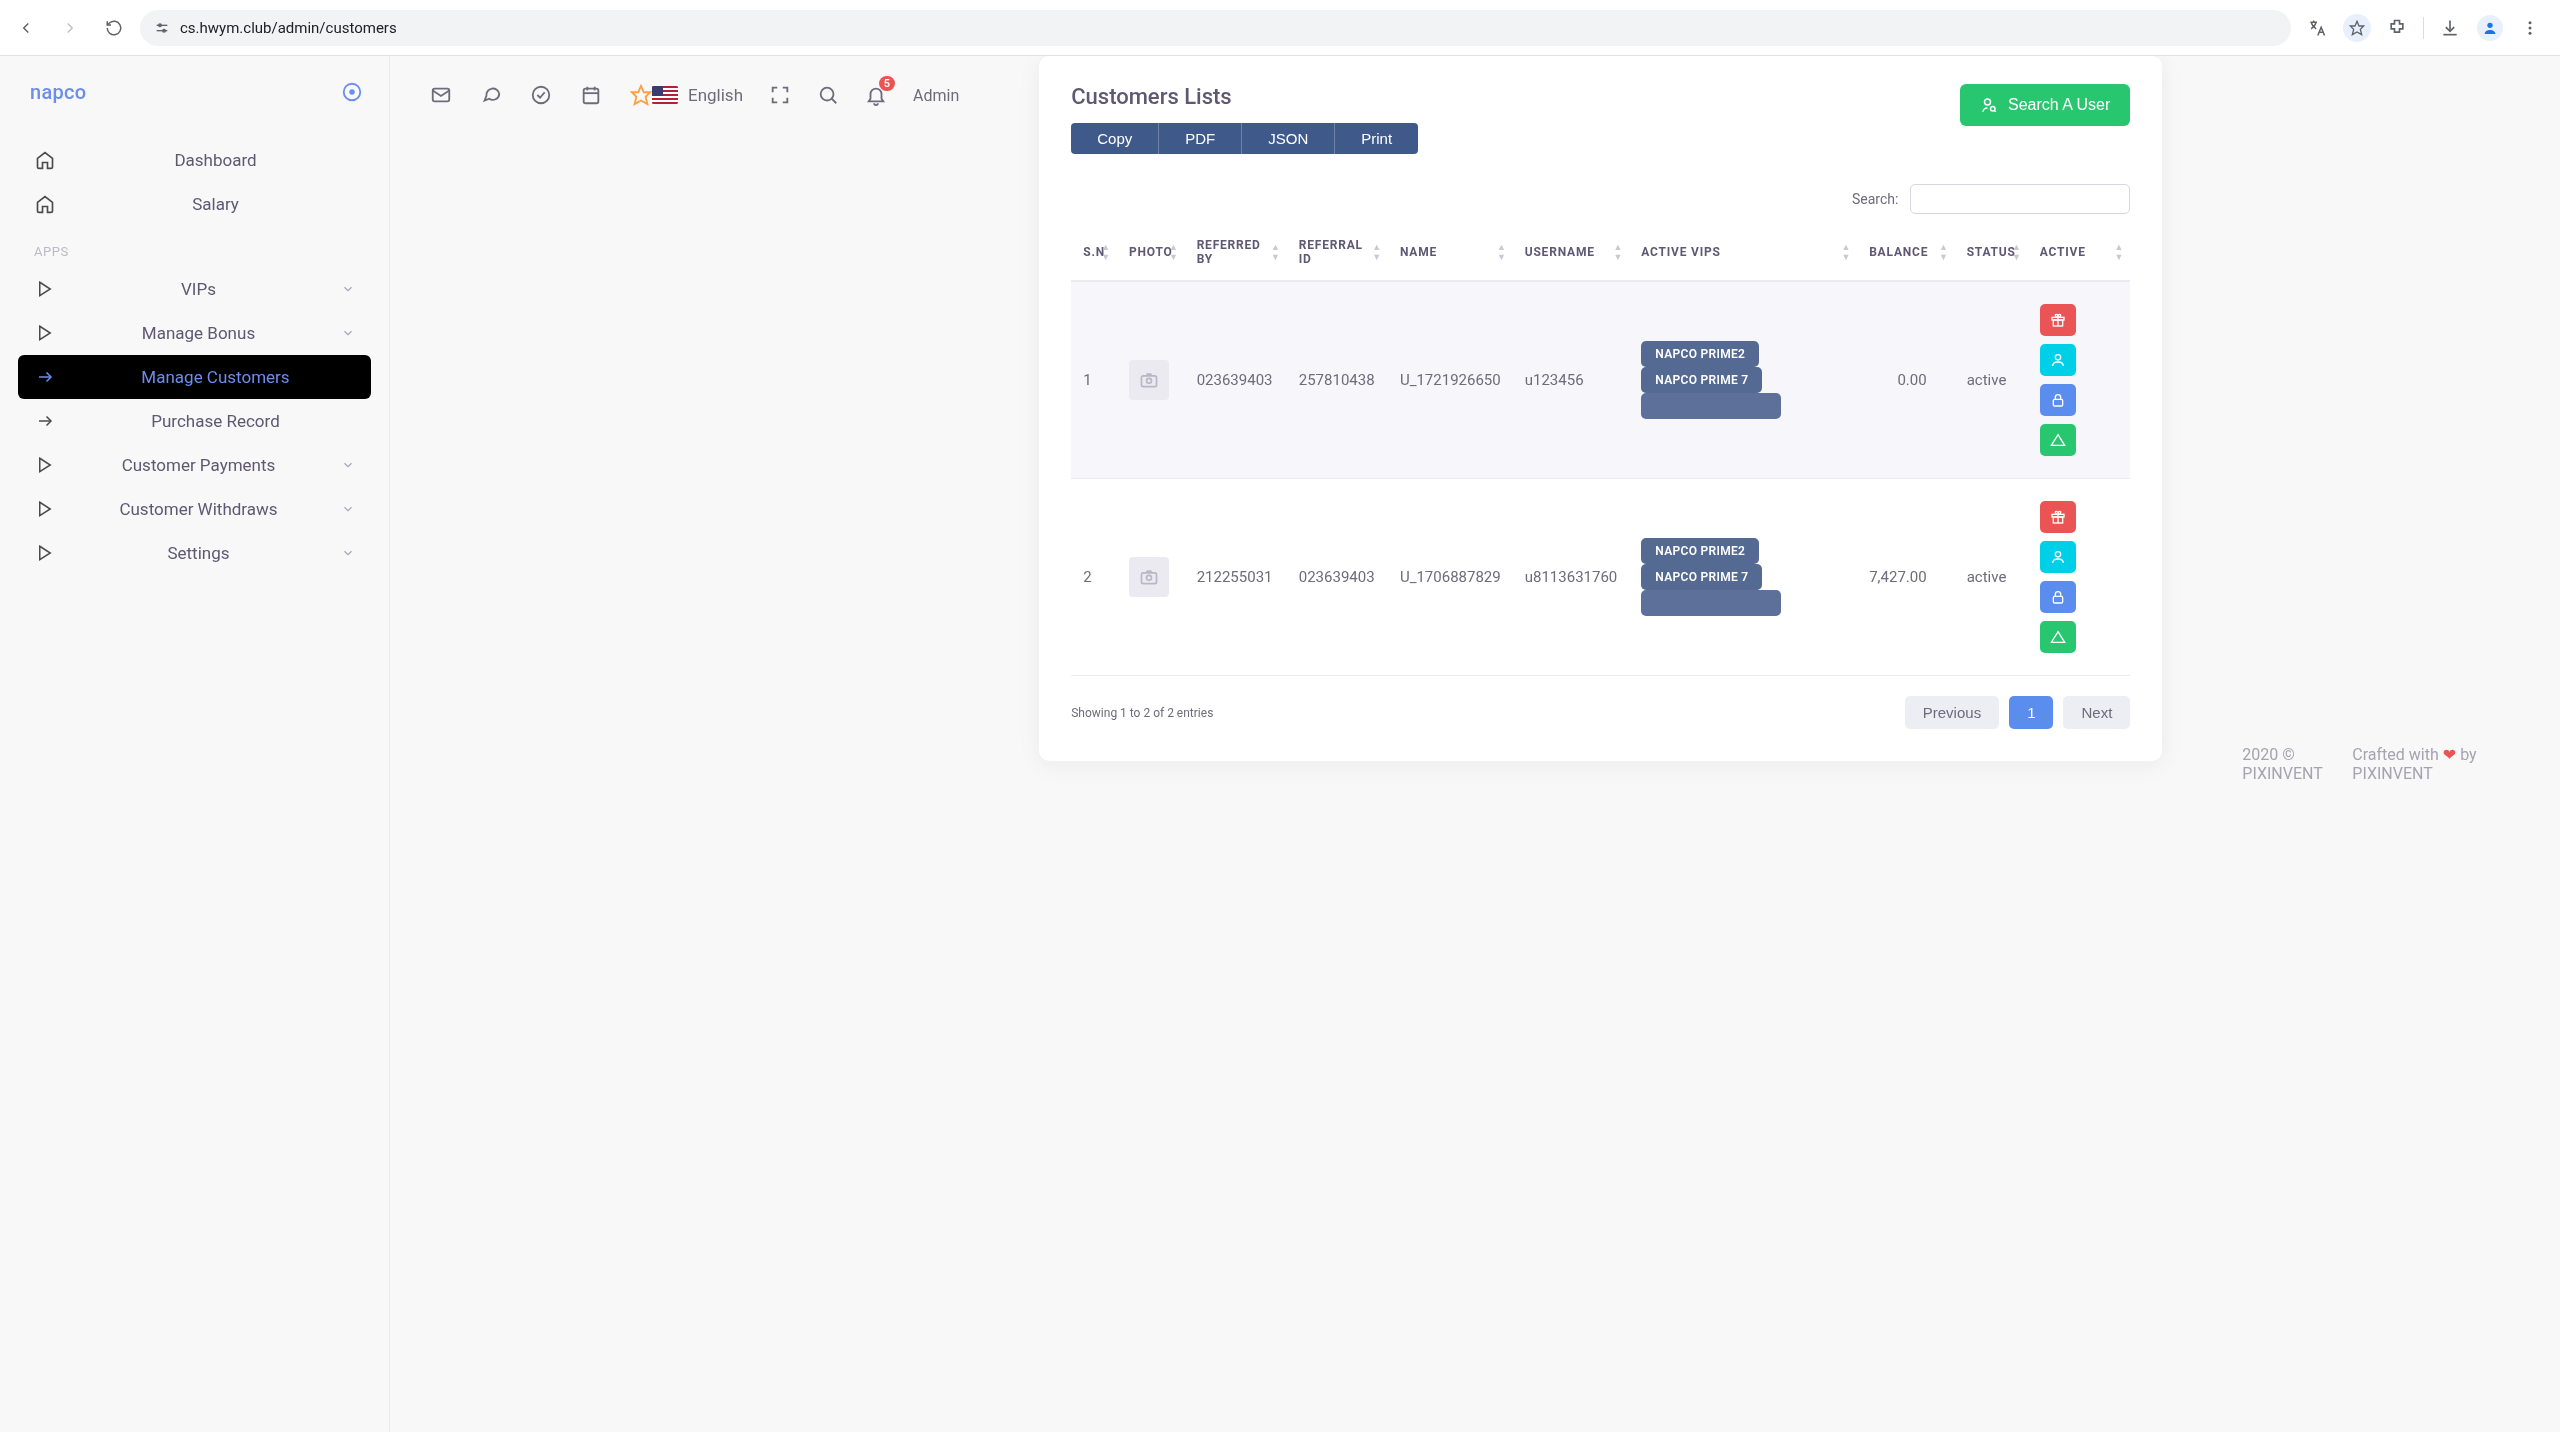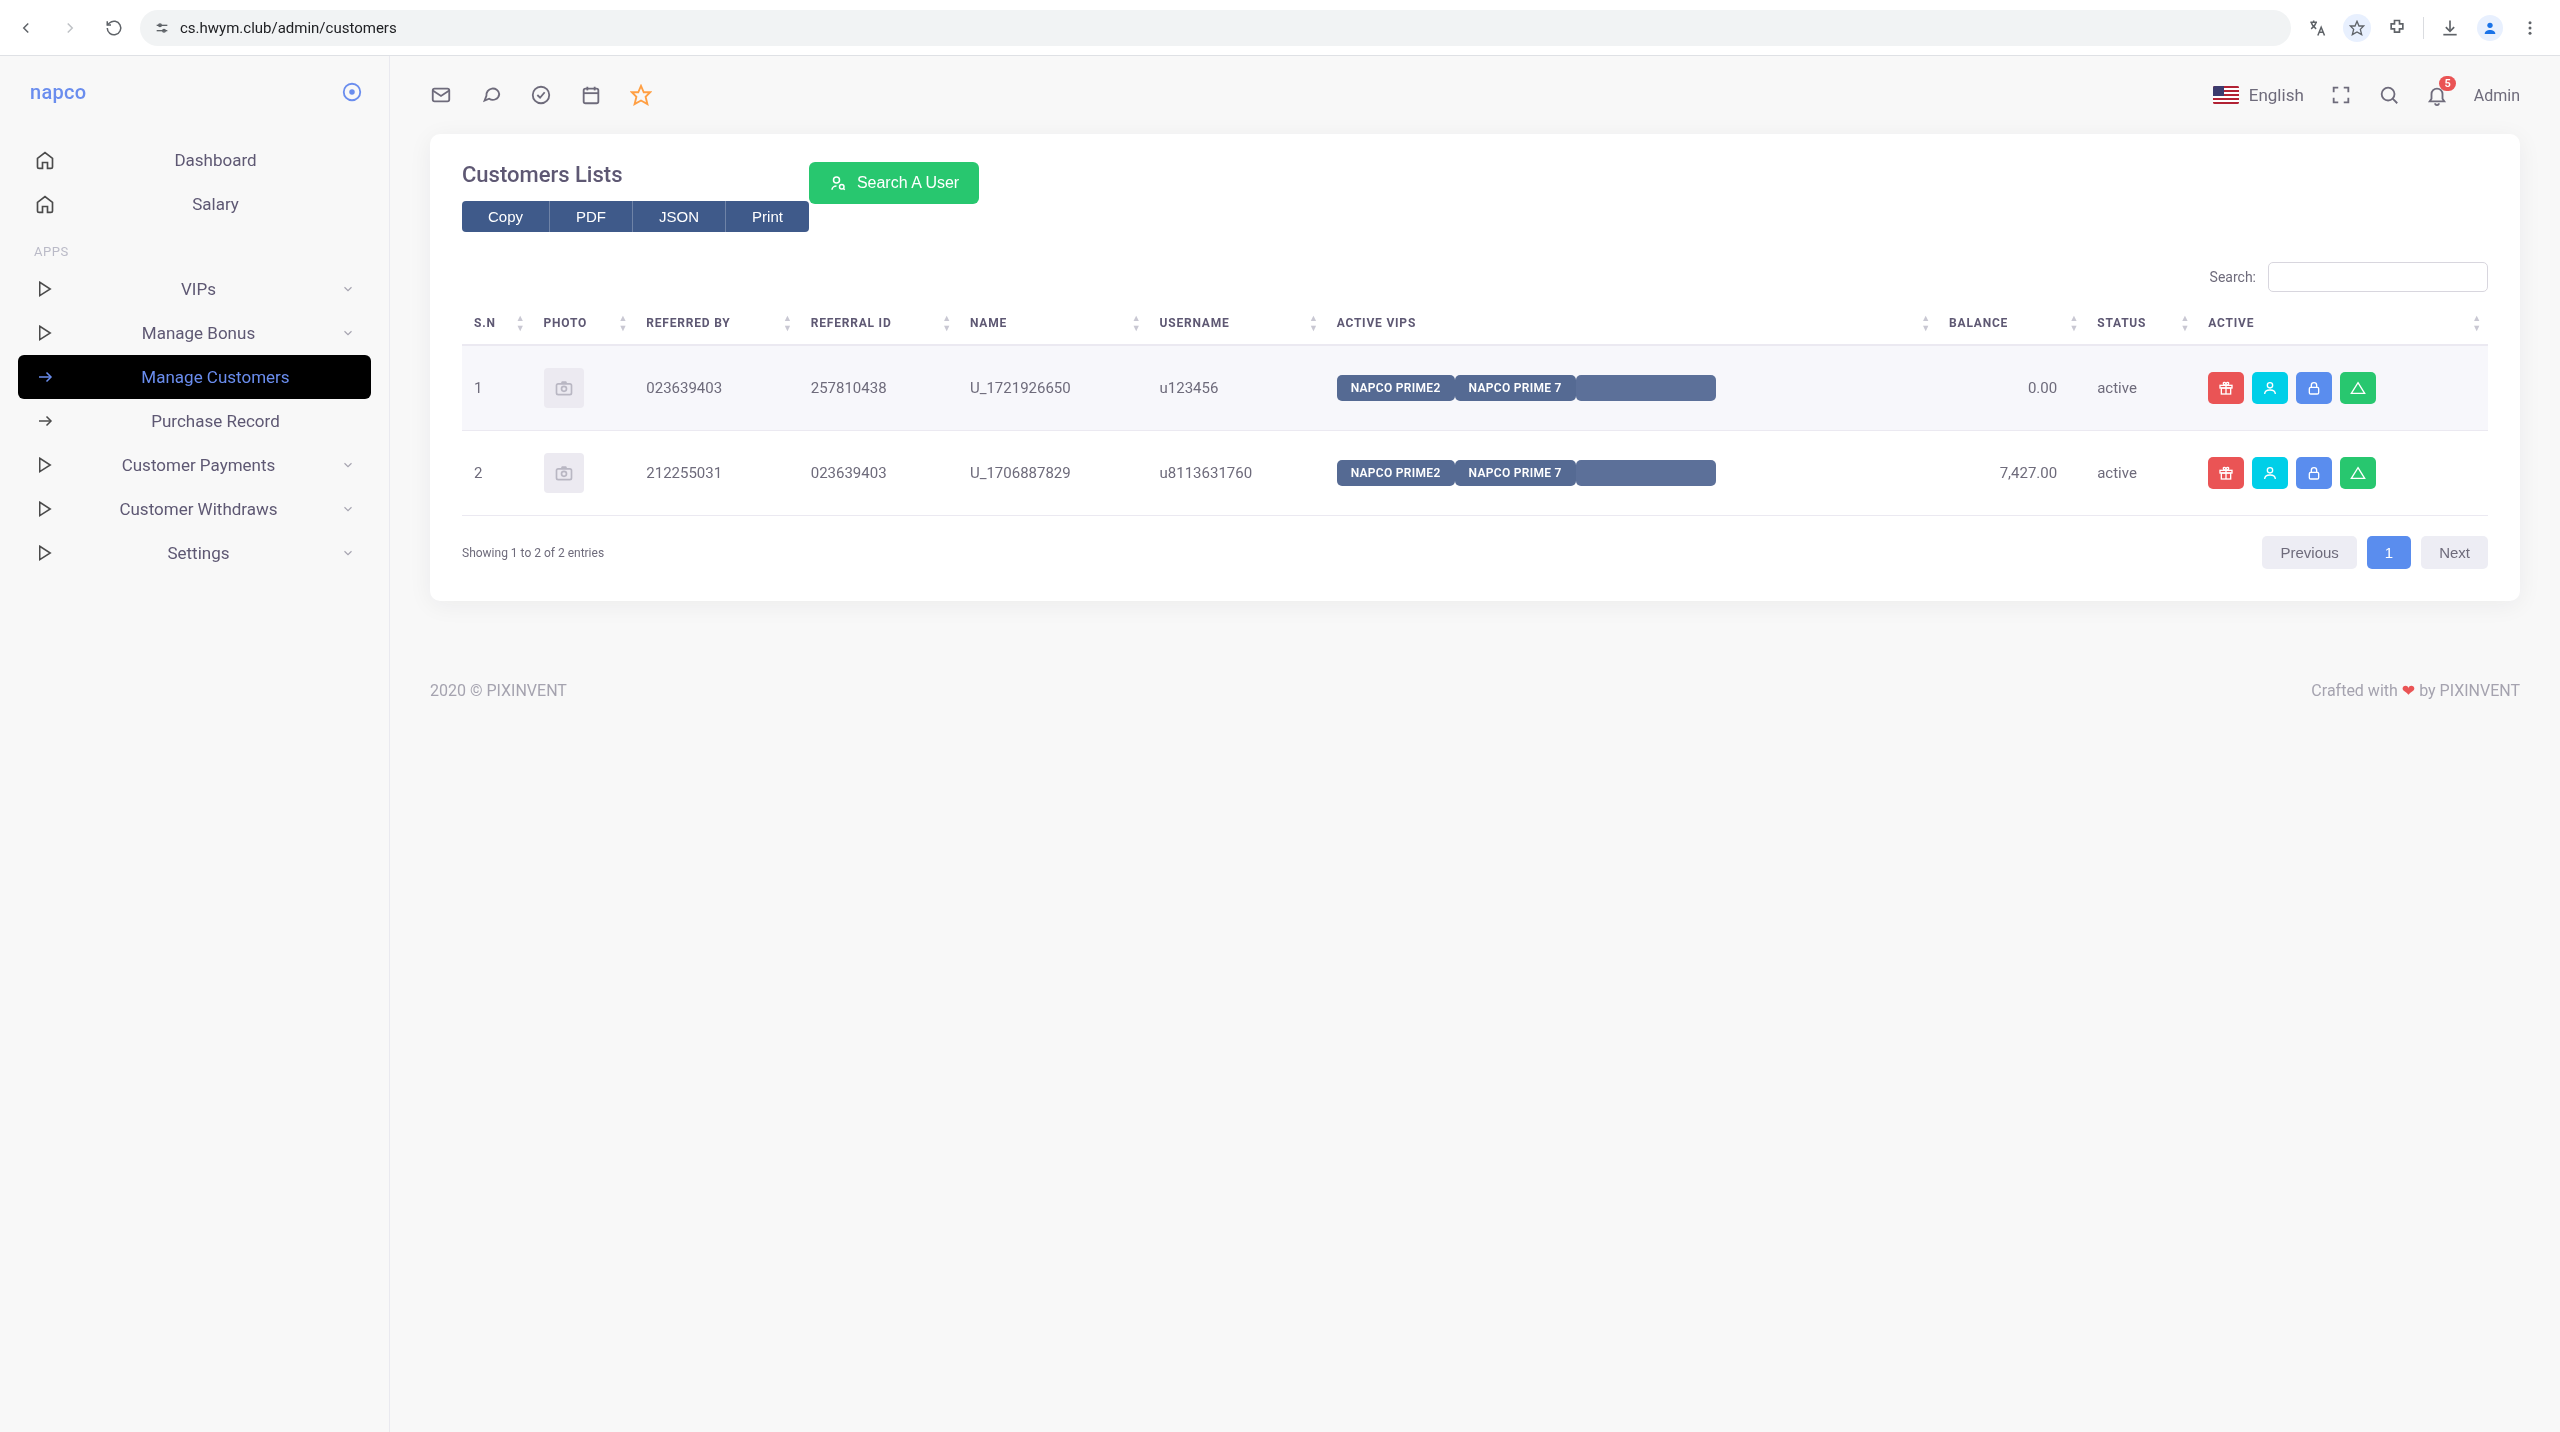--- a/index.html
+++ b/index.html
@@ -84,21 +84,21 @@
     cursor:pointer;
   }
   .nav-item .nicon { width:22px; display:flex; align-items:center; justify-content:center; color:#4b4b4b; }
   .nav-item.active { background: #000000; color: var(--accent-blue); }
   .nav-item.active .nicon, .nav-item.active .chev { color: var(--accent-blue); }
   .nav-item .label { flex:1;text-align:center; }
   .nav-item .chev { color:#a6a4b0; }
   .nav-section-label { font-size:13px; letter-spacing:.5px; color:#babac7; padding:18px 16px 8px; }
 
   
-  .main { flex:1; display:flex; flex-direction:column; overflow:auto; }
+  .main { flex:1; display:flex; flex-direction:row; overflow:auto; }
   .topbar {
     height: 78px;
     display:flex; align-items:center; justify-content:space-between;
     padding: 0 40px;
   }
   .topbar-left { display:flex; align-items:center; gap:28px; color:#6e6b7b; }
   .topbar-left .t-icon { width:22px; height:22px; display:flex; align-items:center; justify-content:center; }
   .topbar-left .star { color:#ff9f43; }
   .topbar-right { display:flex; align-items:center; gap:26px; color:#6e6b7b; }
   .lang { display:flex; align-items:center; gap:10px; font-size:17px; }
@@ -113,21 +113,21 @@
   }
   .user-name { font-size:16px; color:#6e6b7b; }
 
   .content { padding: 0 40px 40px; }
   .card {
     background: var(--bg-card);
     border-radius: 10px;
     box-shadow: 0 4px 24px rgba(34,41,47,.06);
     padding: 28px 32px 32px;
   }
-  .card-header { display:flex; align-items:flex-start; justify-content:flex-start; margin-bottom:6px;}
+  .card-header { display:flex; align-items:flex-start; justify-content:space-between; margin-bottom:6px;}
   .card-title { font-size:22px; font-weight:500; color:#5e5873; margin:0 0 14px; }
   .btn-green {
     background: var(--green); color:#fff; border:none; border-radius:6px;
     padding: 12px 20px; font-size:16px; font-weight:500; display:flex; align-items:center; gap:10px; cursor:pointer;
   }
   .export-bar { display:flex; }
   .export-btn {
     background: var(--dark-blue); color:#fff;
     border:none; padding:7px 26px; font-size:15px; cursor:pointer;
     border-right:1px solid rgba(255,255,255,.25);

